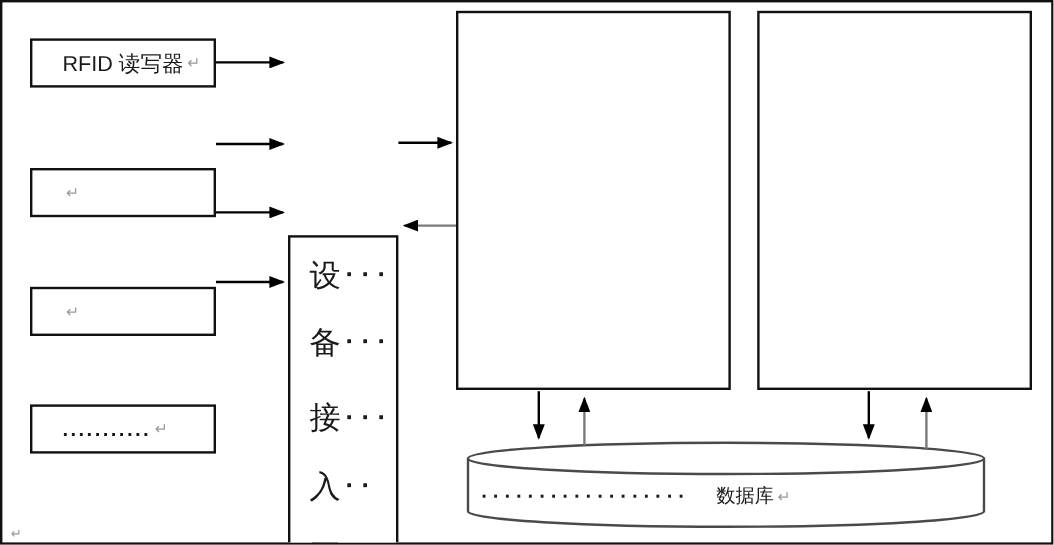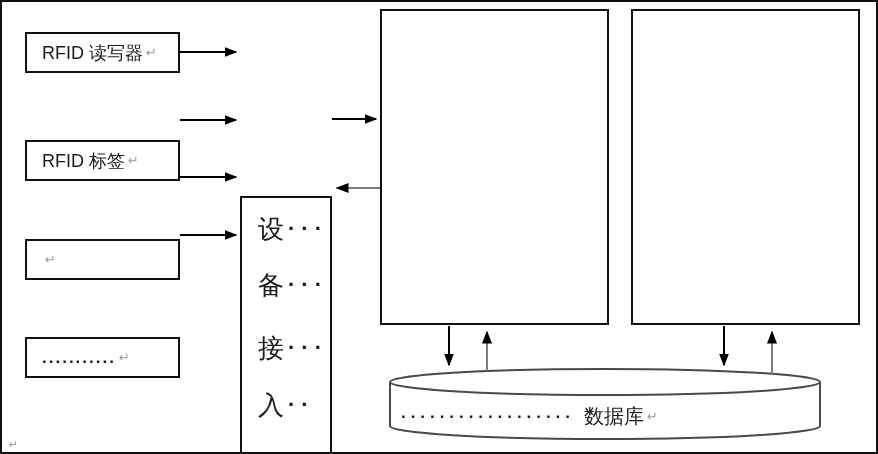--- a/index.html
+++ b/index.html
@@ -5,38 +5,38 @@
   html,body{margin:0;padding:0;background:#fff;}
   *{box-sizing:border-box;}
   body{font-family:"Liberation Sans","DejaVu Sans",sans-serif;color:#1a1a1a;}
   .canvas{
     position:relative;width:878px;height:454px;background:#fff;
     border:2px solid #111;overflow:hidden;
   }
   .box{position:absolute;border:2px solid #111;background:#fff;}
   
   .dev-box{left:23px;width:155px;height:41px;font-size:18px;
-    display:flex;align-items:center;padding-left:15px;white-space:nowrap;}
+    display:flex;align-items:center;padding-left:25px;white-space:nowrap;}
   .dev-dots{font-size:17px;letter-spacing:2px;font-weight:bold;line-height:10px;}
   
   .platform{left:238px;top:30px;width:92px;height:353px;}
   .p-row{position:absolute;left:16px;display:flex;align-items:center;white-space:nowrap;}
   .p-ch{font-size:26px;line-height:26px;}
   .p-dots{font-size:22px;font-weight:bold;letter-spacing:6px;margin-left:4px;line-height:26px;}
   
   .mid-box{left:378px;top:7px;width:229px;height:316px;}
   .right-box{left:629px;top:7px;width:229px;height:316px;}
   
   .pilcrow{color:#9a9a9a;font-size:13px;line-height:13px;}
   .trail{margin-left:3px;}
   
   .db-text{position:absolute;left:399px;top:401px;display:flex;align-items:center;
     white-space:nowrap;z-index:3;}
   .db-dots{font-size:17px;font-weight:bold;letter-spacing:4px;}
-  .db-label{font-size:20px;margin-left:9px;}
+  .db-label{font-size:16px;margin-left:22px;}
   .stray{position:absolute;left:7px;top:436px;color:#9a9a9a;font-size:11px;}
   svg.layer{position:absolute;left:0;top:0;z-index:1;pointer-events:none;}
   .txt{position:relative;z-index:2;}
 </style>
 </head>
 <body>
 
 <div class="canvas">
 
   <svg class="layer" width="878" height="454" viewBox="0 0 878 454">
@@ -64,21 +64,20 @@
 
     <line x1="722" y1="324" x2="722" y2="363" stroke="#000" stroke-width="2" marker-end="url(#ah)"></line>
     <line x1="770" y1="372" x2="770" y2="330" stroke="#7a7a7a" stroke-width="2" marker-end="url(#ah)"></line>
   </svg>
 
   <div class="box dev-box txt" style="top:30px">
     <span>RFID 读写器</span>
       <span class="pilcrow trail">↵</span>
   </div>
   <div class="box dev-box txt" style="top:97px">
-    <span>RFID 标签</span>
       <span class="pilcrow trail">↵</span>
   </div>
   <div class="box dev-box txt" style="top:155px">
       <span class="pilcrow trail">↵</span>
   </div>
   <div class="box dev-box txt" style="top:212px">
     <span class="dev-dots">...........</span>
       <span class="pilcrow trail">↵</span>
   </div>
 

